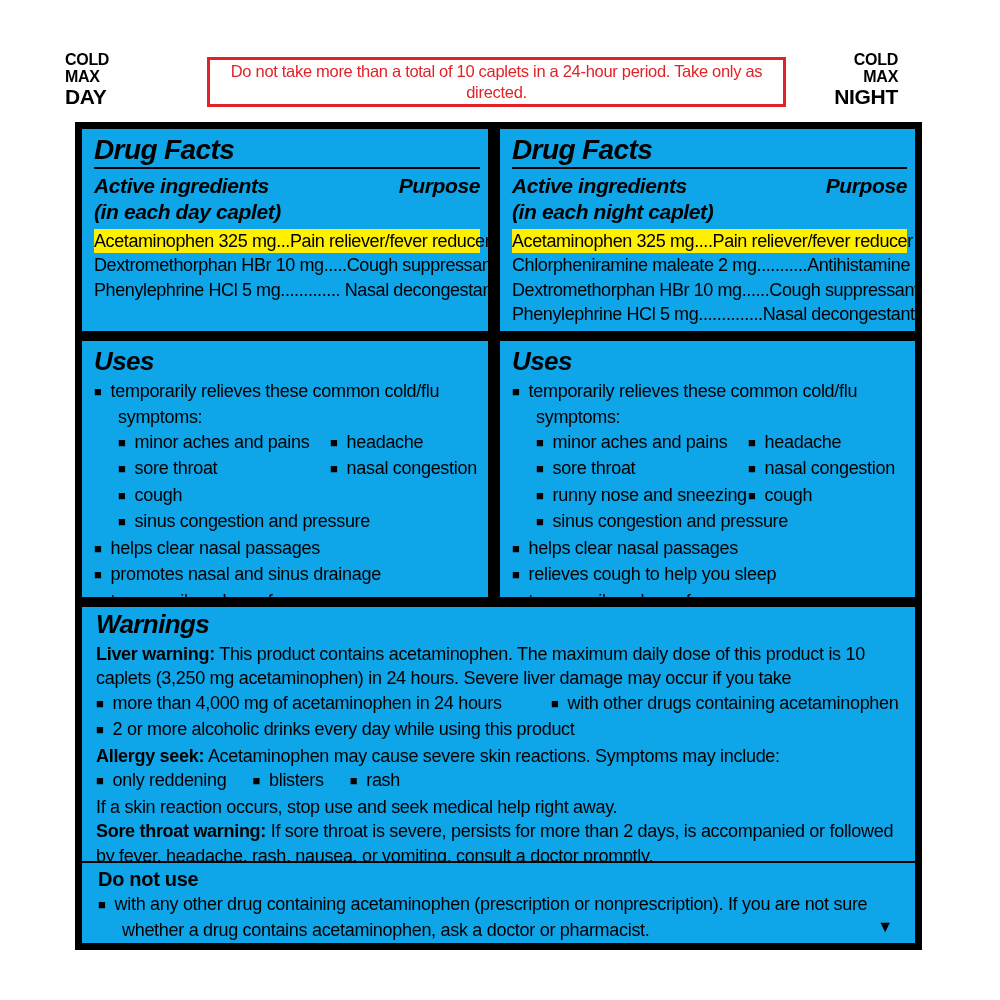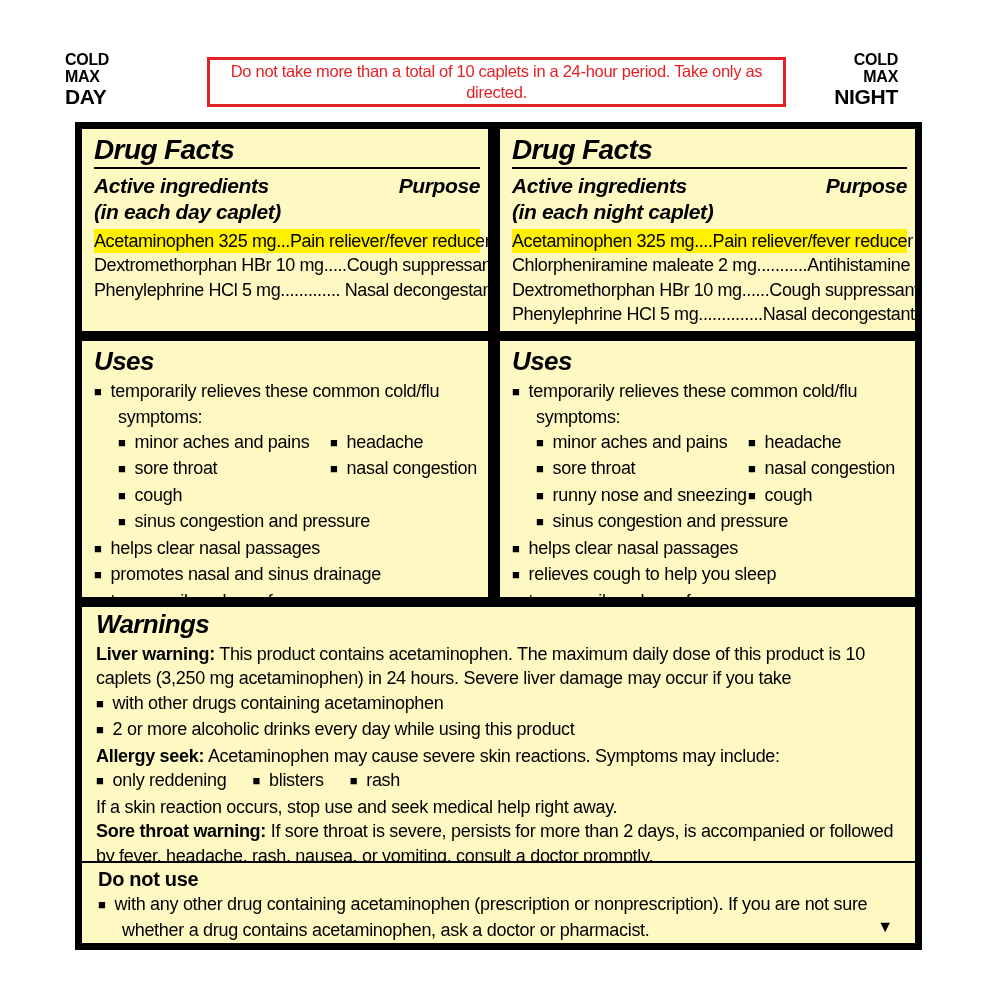--- a/index.html
+++ b/index.html
@@ -26,21 +26,21 @@
     border:3px solid var(--red);color:var(--red);
     display:flex;flex-direction:column;justify-content:center;align-items:center;
     text-align:center;letter-spacing:-0.3px;
   }
   .alert-box .l1{font-weight:bold;font-size:16.5px;line-height:1.25;}
   .alert-box .l2{font-size:16.5px;line-height:1.25;}
 
   
   .facts{
     position:absolute;left:75px;top:122px;width:847px;height:828px;
-    border:7px solid #000;display:flex;flex-direction:column;background:#fef9c3;
+    border:7px solid #000;display:flex;flex-direction:column;background:#0ea5e9;
   }
   .cols{display:flex;flex:0 0 auto;}
   .row-ing{height:202px;}
   .row-uses{height:256px;}
   .vdiv{flex:0 0 12px;background:#000;}
   .panelL{flex:0 0 406px;padding:5px 8px 0 12px;overflow:hidden;}
   .panelR{flex:1 1 auto;padding:5px 8px 0 12px;overflow:hidden;}
   .hbar{flex:0 0 10px;background:#000;}
   .thinrule{flex:0 0 2px;background:#000;}
 
@@ -177,20 +177,21 @@
         <p class="b">temporarily reduces fever</p>
       </div>
     </div>
 
     <div class="hbar"></div>
 
     <div class="warnsec">
       <div class="w-title">Warnings</div>
       <p class="w-p"><b>Liver warning:</b> <span>This product contains acetaminophen. The maximum daily dose of this product is 10 caplets (3,250 mg acetaminophen) in 24 hours. Severe liver damage may occur if you take</span></p>
       <div class="bul-row">
+        <p class="b first">more than 4,000 mg of acetaminophen in 24 hours</p>
         <p class="b">with other drugs containing acetaminophen</p>
       </div>
       <p class="b">2 or more alcoholic drinks every day while using this product</p>
       <p class="w-p"><b>Allergy seek:</b> <span>Acetaminophen may cause severe skin reactions. Symptoms may include:</span></p>
       <div class="allergy-row">
         <p class="b">only reddening</p>
         <p class="b">blisters</p>
         <p class="b">rash</p>
       </div>
       <p class="w-p">If a skin reaction occurs, stop use and seek medical help right away.</p>

